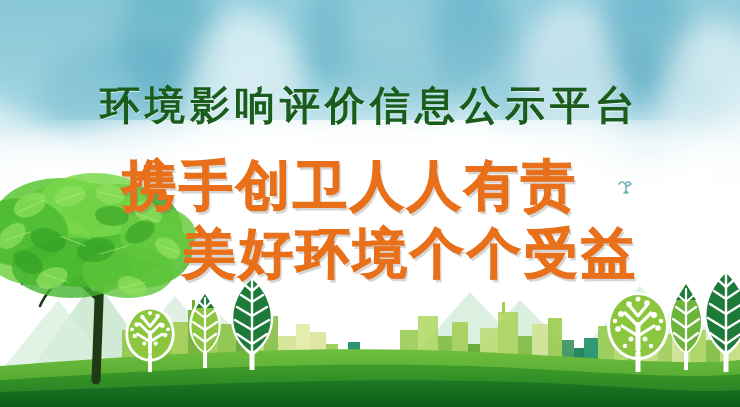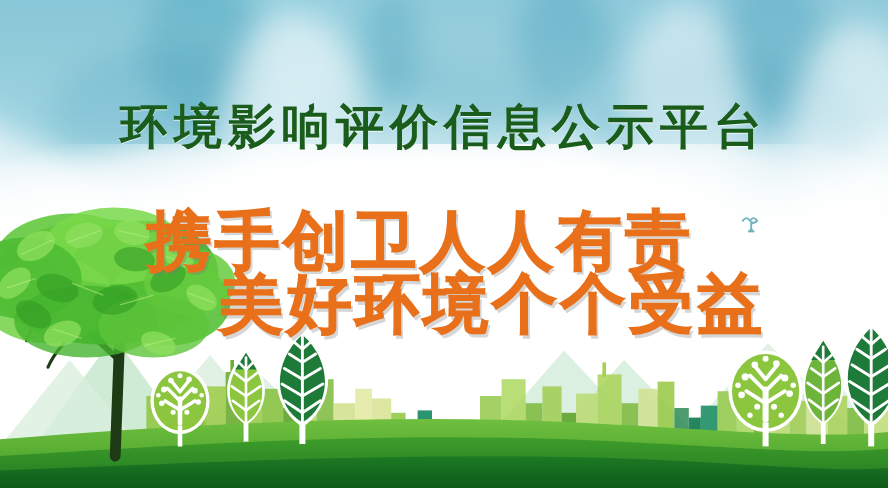--- a/index.html
+++ b/index.html
@@ -78,21 +78,21 @@
     font-family: "DejaVu Sans", "Liberation Sans", sans-serif;
     font-weight: 700;
     color: #e9701a;
     white-space: nowrap;
     text-shadow: 2px 3px 0 rgba(120,120,120,.30);
     -webkit-text-stroke: 1px #e9701a;
   }
   .slogan1 {
     left: 0; top: 150px; width: 700px;
     text-align: center;
-    font-size: 54px; letter-spacing: 3px; margin-top: 15px;
+    font-size: 54px; letter-spacing: 3px;
   }
   .slogan2 {
     left: 40px; top: 218px; width: 740px;
     text-align: center;
     font-size: 54px; letter-spacing: 3px;
   }
 
   
   .bird {
     position: absolute; left: 618px; top: 180px;

